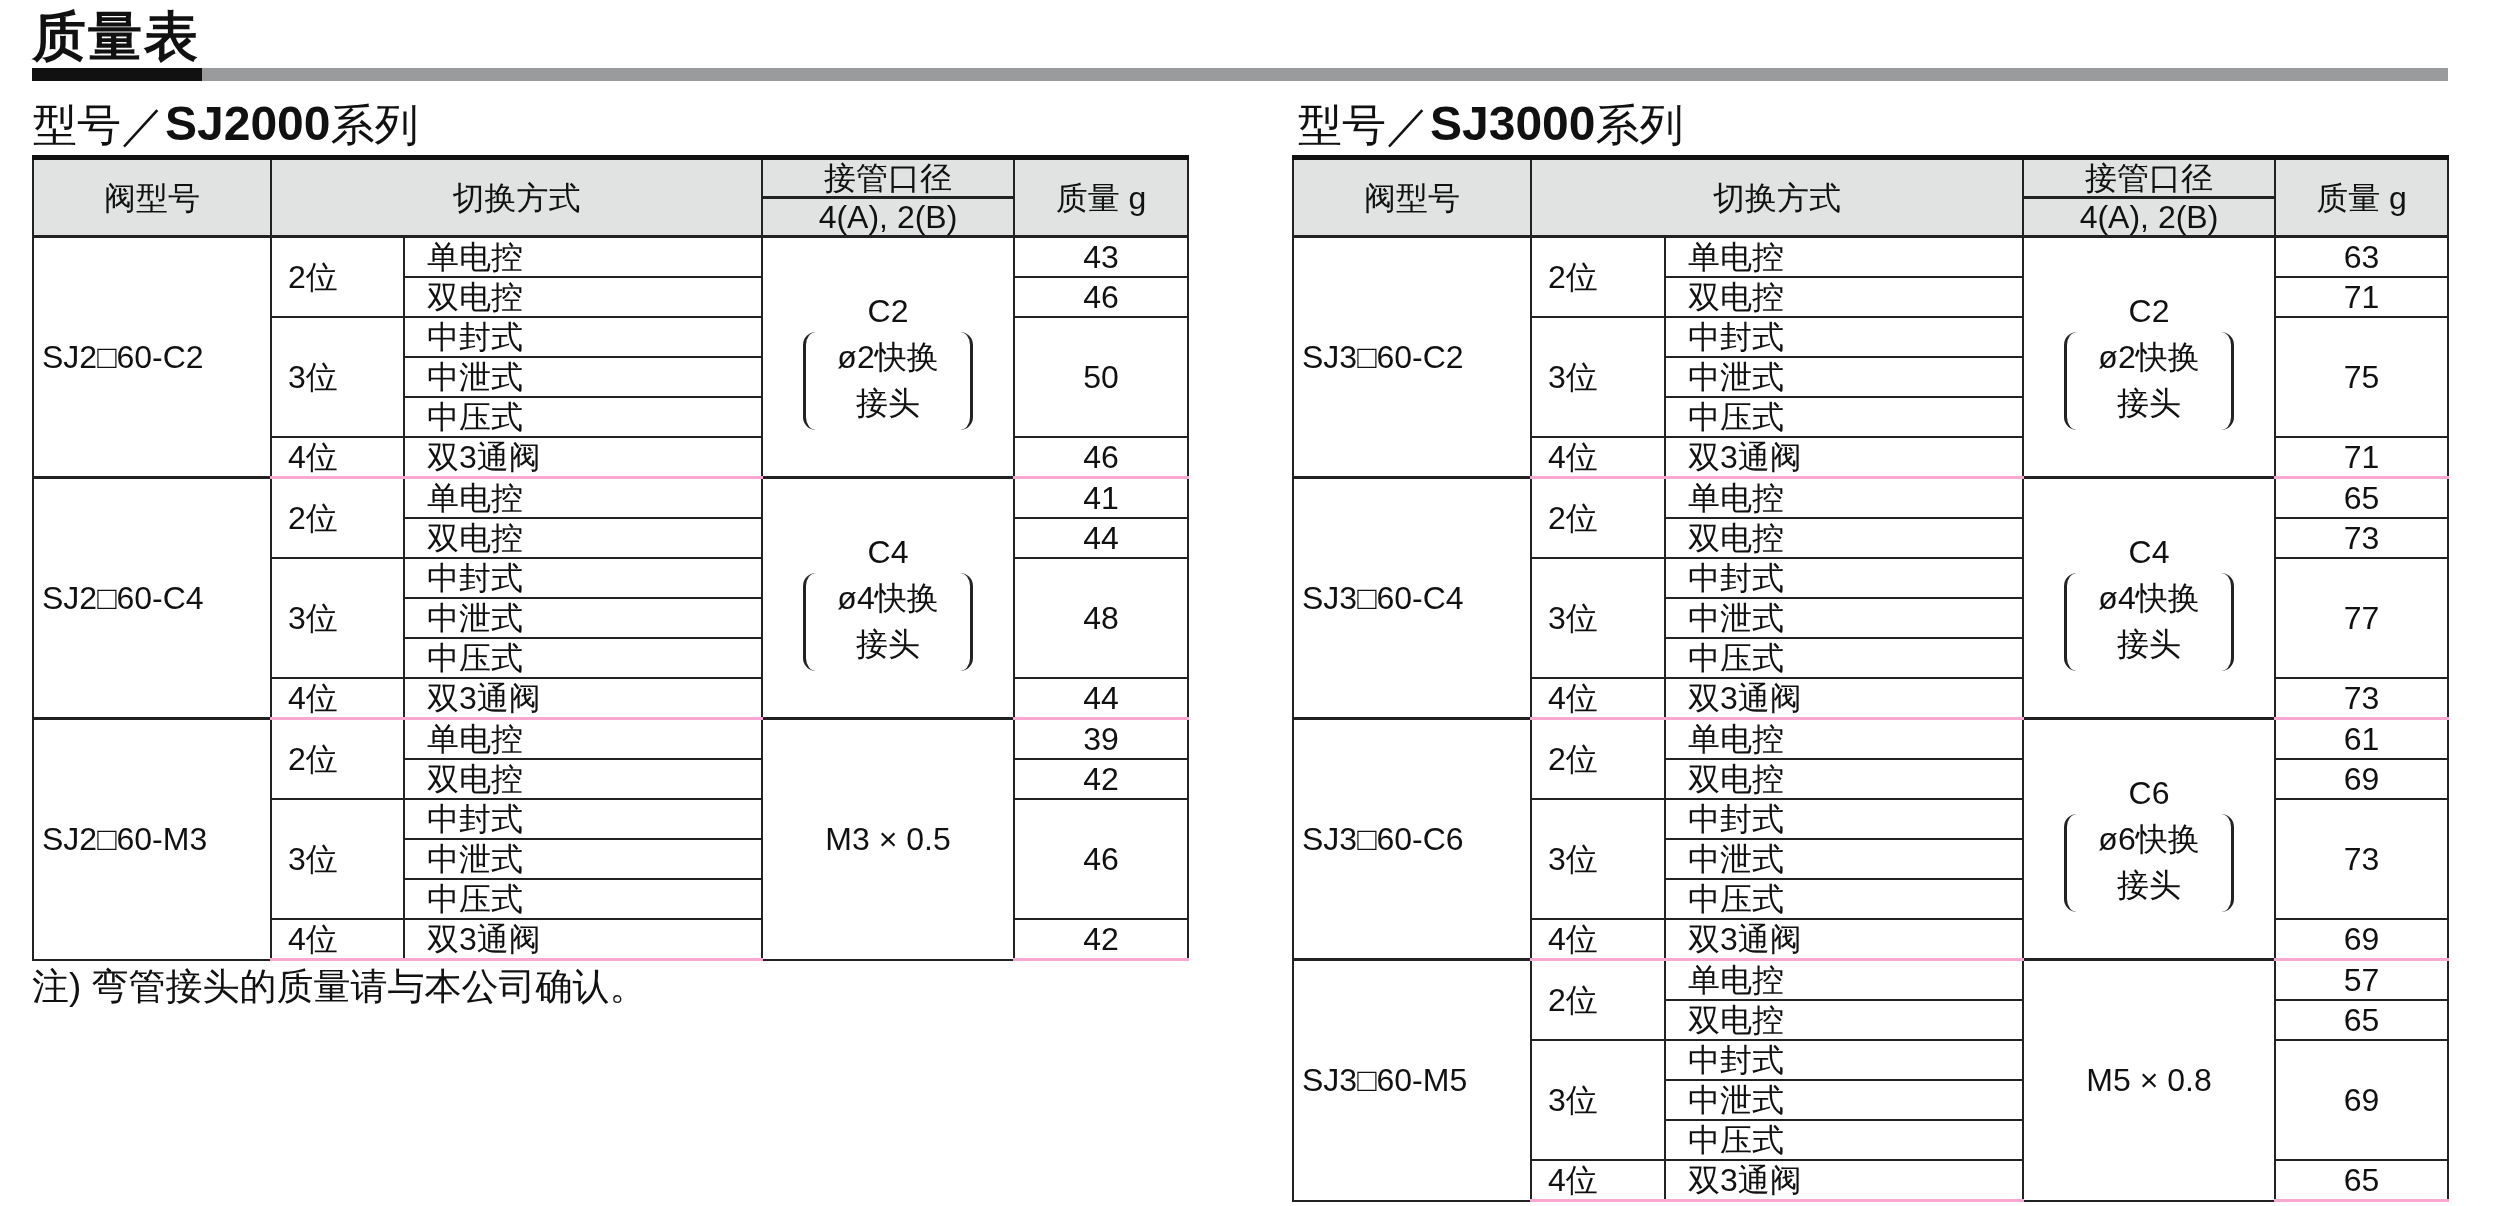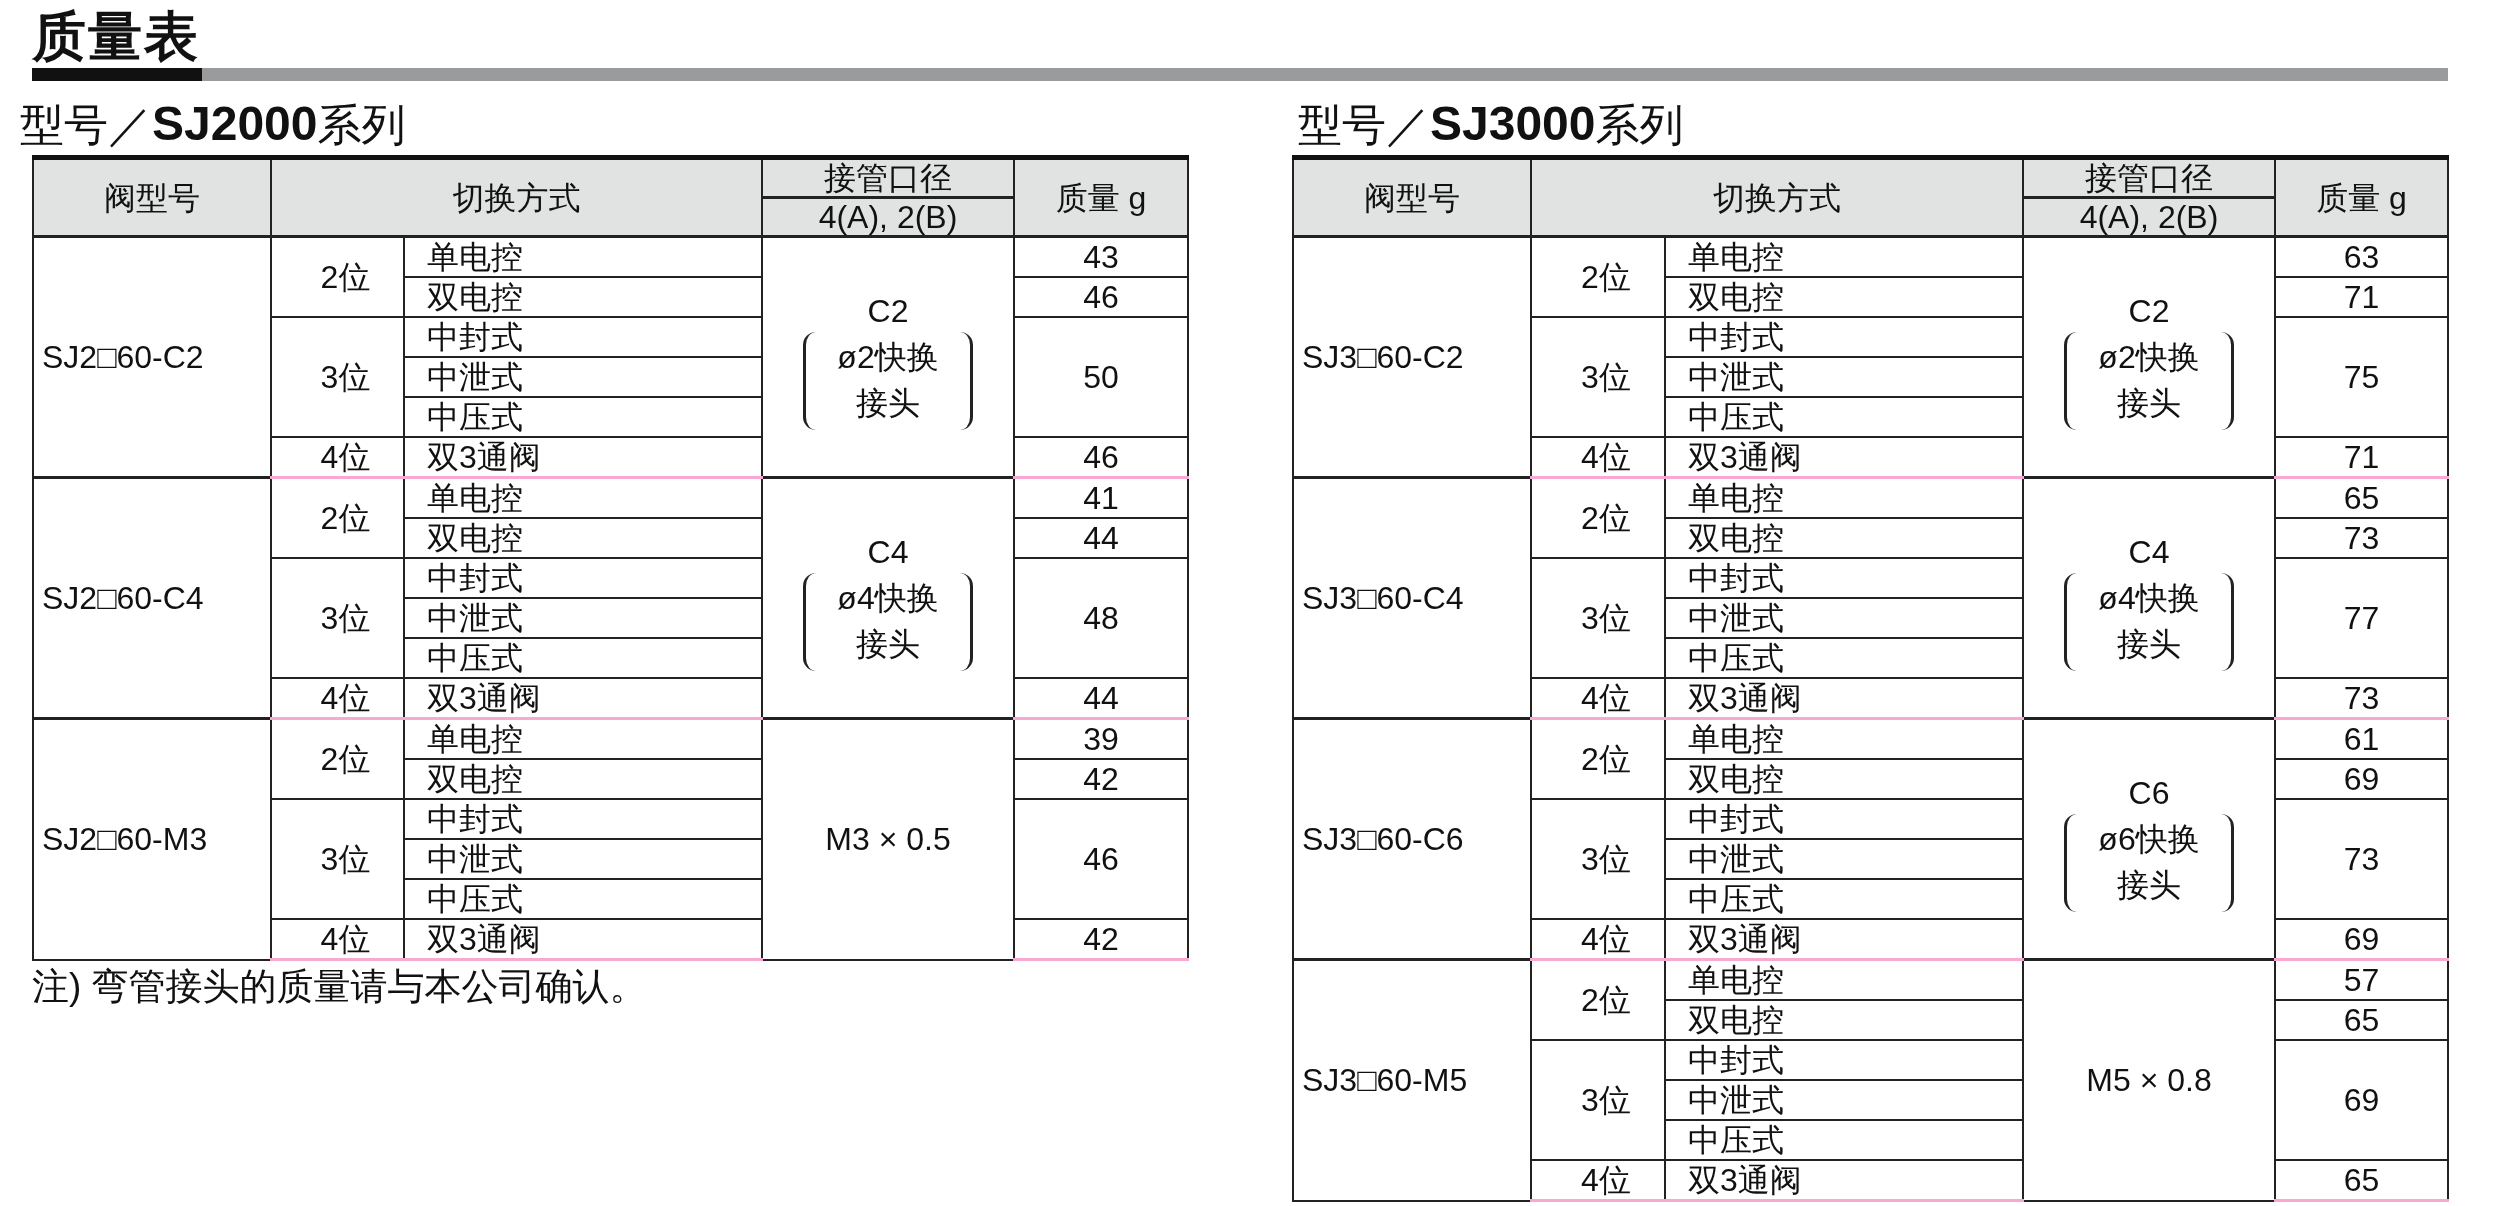--- a/index.html
+++ b/index.html
@@ -13,38 +13,38 @@
   .section-title .series { font-weight:bold; font-size:48px; }
   table.mass { position:absolute; border-collapse:collapse; table-layout:fixed;padding-left:32px; }
   table.mass td, table.mass th { border:2px solid #222; padding:0; font-size:32px; font-weight:normal; height:38px; line-height:38px; }
   table.mass thead tr:first-child th { border-top:5px solid #111; }
   table.mass thead th { background:#e1e2e2; text-align:center; }
   table.mass thead th.sub { line-height:34px; height:36px; }
   table.mass thead th.port-top { border-bottom:3px solid #222; }
   table.mass tbody tr.group-start td { border-top:3px solid #222; }
   table.mass tbody tr.group-last td { border-bottom:3px solid #f9a8d4; }
   td.model { font-weight:bold; font-size:36px; text-align:left; padding-left:8px !important; white-space:nowrap; }
-  td.pos { text-align:center; padding-left:16px !important; }
+  td.pos { text-align:left; padding-left:16px !important; }
   td.method { text-align:left; padding-left:22px !important;margin-left:12px; }
   td.mass-val { text-align:center; }
   td.port { text-align:center; vertical-align:middle; line-height:46px !important; }
   .port-wrap { position:relative; display:inline-block; padding:0 34px; }
   .paren { position:absolute; top:44px; bottom:-4px; width:10px; border:3px solid #222; }
   .paren.l { left:0; border-right:none; border-top:none; border-bottom:none; border-radius:14px 0 0 14px; }
   .paren.r { right:0; border-left:none; border-top:none; border-bottom:none; border-radius:0 14px 14px 0; }
   .note { position:absolute; left:32px; top:966px; font-size:37px; line-height:42px; }
 </style>
 </head>
 <body>
 
 <div class="main-title">质量表</div>
 <div class="title-bar-black"></div>
 <div class="title-bar-grey"></div>
 
-<div class="section-title" style="left:20px;">
+<div class="section-title" style="left:33px;">
   <span class="pre">型号／</span><span class="series">SJ2000</span><span class="pre">系列</span>
 </div>
 <div class="section-title" style="left:1298px;">
   <span class="pre">型号／</span><span class="series">SJ3000</span><span class="pre">系列</span>
 </div>
 
 <table class="mass" id="t0" style="left:32px; top:155px; width:1155px;">
   <colgroup>
       <col style="width:238px">
       <col style="width:133px">

